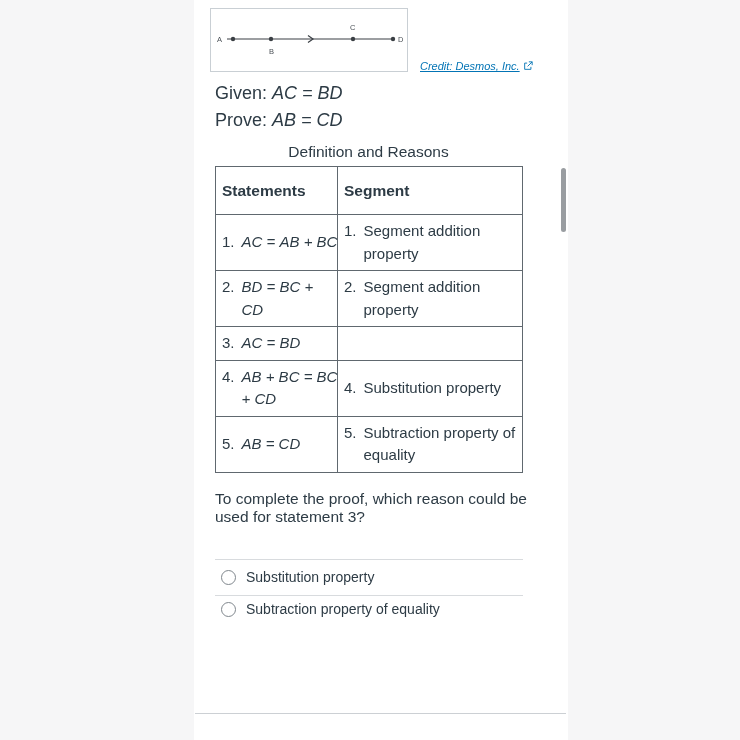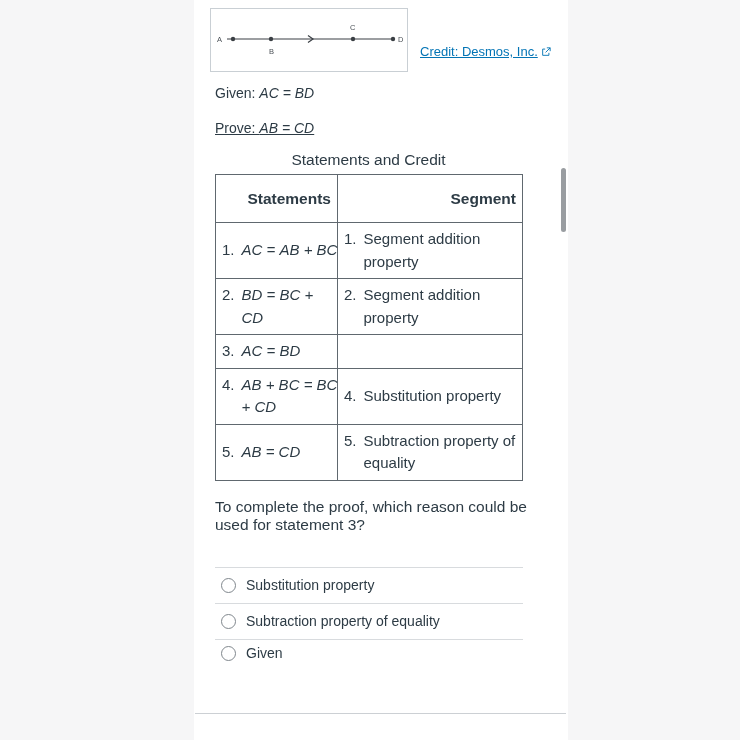--- a/index.html
+++ b/index.html
@@ -16,38 +16,38 @@
     position:absolute; left:194px; top:0;
     width:374px; height:740px;
     background:#ffffff;
   }
   
   .figure-row { margin:8px 0 0 16px; display:flex; align-items:flex-end; }
   .figure-box {
     width:198px; height:64px;
     border:1px solid #c9cfd4; background:#fff; flex:none;
   }
-  .credit { margin:0 0 13px 12px; font-size:13px; white-space:nowrap; }
+  .credit { margin:0 0 0 12px; font-size:11px; font-style:italic; white-space:nowrap; }
   .credit a { color:#0374b5; text-decoration:underline; display:inline-flex; align-items:center; gap:3px; }
   .ext-icon { width:10px; height:10px; display:inline-block; }
 
   
-  .gp-line { margin:12px 0 0 21px; font-size:14px; line-height:19px; }
-  .gp-line.second { margin-top:16px;text-decoration:underline; }
+  .gp-line { margin:12px 0 0 21px; font-size:18px; line-height:19px; }
+  .gp-line.second { margin-top:8px; }
   .math { font-style:italic; }
 
   
   .caption { margin:12px 0 5px 21px; width:307px; text-align:center; font-size:15.5px; line-height:19px; }
   table.proof {
     border-collapse:collapse; table-layout:fixed;
     margin-left:21px; width:307px; font-size:15px;
   }
   table.proof th, table.proof td { border:1px solid #60686f; }
   table.proof th {
-    font-weight:bold; font-size:15.5px; text-align:right;
+    font-weight:bold; font-size:15.5px; text-align:left;
     padding:12px 6px; line-height:23px;
   }
   table.proof td { padding:5px 6px; vertical-align:middle; }
   td.reason-cell { padding:5px 7px; }
   .cellflex { display:flex; gap:7px; line-height:22.5px; }
   .num { flex:none; min-width:12px; }
 
   
   .question { margin:17px 0 0 21px; width:316px; font-size:15.5px; line-height:18px; }
   .answers { margin:33px 0 0 21px; width:308px; border-top:1px solid #d8dbde; }
@@ -99,21 +99,21 @@
     </div>
   </div>
 
   <div class="gp-line">
     <span>Given: </span><span class="math">AC = BD</span>
   </div>
   <div class="gp-line second">
     <span>Prove: </span><span class="math">AB = CD</span>
   </div>
 
-  <div class="caption">Statements and Credit</div>
+  <div class="caption">Definition and Reasons</div>
   <table class="proof">
     <colgroup>
         <col style="width:122px">
         <col style="width:185px">
       </colgroup>
     <tbody>
         <tr>
       <th>Statements</th>
       <th>Segment</th>
     </tr>
@@ -194,22 +194,18 @@
 
   <div class="answers">
     <div class="answer">
       <span class="radio"></span>
       <span>Substitution property</span>
     </div>
     <div class="answer">
       <span class="radio"></span>
       <span>Subtraction property of equality</span>
     </div>
-    <div class="answer">
-      <span class="radio"></span>
-      <span>Given</span>
-    </div>
   </div>
 
   <div class="bottom-line"></div>
 </div>
 
 <div class="scroll-thumb"></div>
 
 </body></html>

